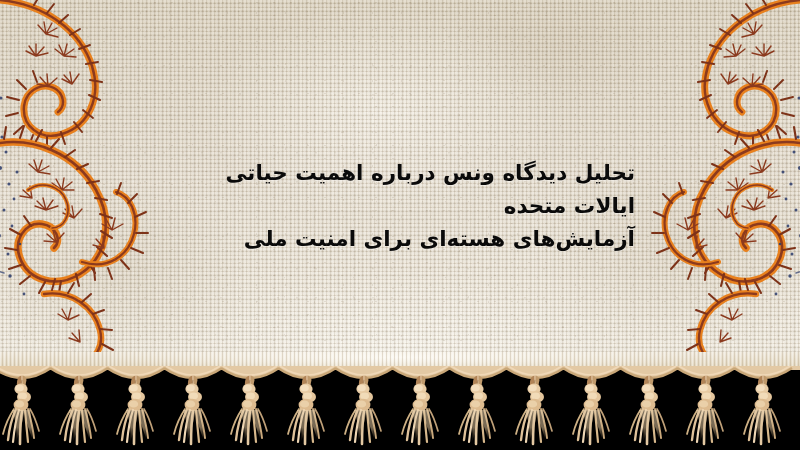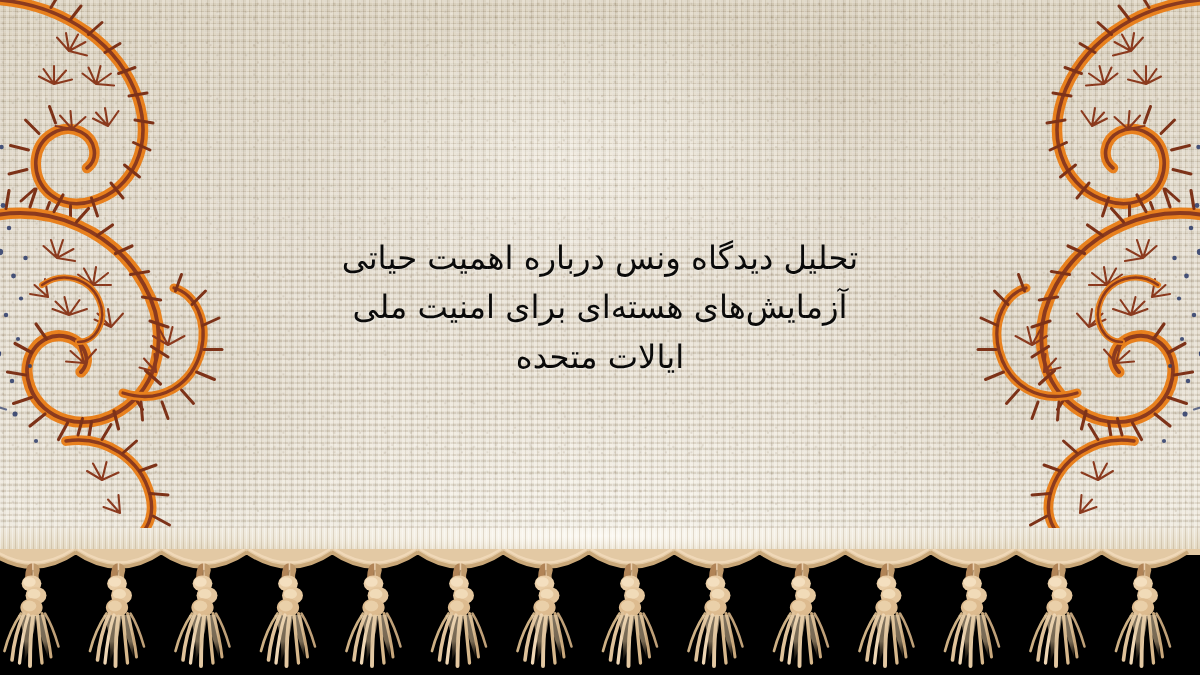--- a/index.html
+++ b/index.html
@@ -64,24 +64,24 @@
 
   
   .orn{position:absolute;top:-6px;pointer-events:none;}
   .orn svg{display:block;}
   #ornLeft{left:-16px;}
   #ornRight{right:-16px;transform:scaleX(-1);}
 
   
   #headline{
     position:absolute;left:50%;top:156px;transform:translateX(-50%);
-    width:470px;text-align:center;
+    width:470px;
     color:#0a0a0a;
     font-family:"DejaVu Sans","Liberation Sans",sans-serif;
-    font-weight:normal;
+    font-weight:bold;
     font-size:21.5px;
     line-height:33px;
     letter-spacing:0px;
     direction:rtl;
     text-shadow:0 1px 0 rgba(255,255,255,.28);
     white-space:nowrap;
   }
   #headline .ln{display:block;}
   #headline .ln3{font-size:21.5px;}
 
@@ -276,22 +276,22 @@
     </div>
 
     <div class="orn" id="ornRight">
       <svg width="250" height="360" viewBox="0 0 250 360" xmlns="http://www.w3.org/2000/svg">
         <use href="#paisley-group"></use>
       </svg>
     </div>
 
     <div id="headline">
       <span class="ln ln1">تحلیل دیدگاه ونس درباره اهمیت حیاتی</span>
+      <span class="ln ln3">ایالات متحده</span>
       <span class="ln ln2">آزمایش‌های هسته‌ای برای امنیت ملی</span>
-      <span class="ln ln3">ایالات متحده</span>
     </div>
 
     <div id="selvage">
       <div id="selvageThreads"></div>
     </div>
   </div>
 
   <div id="blackBase"></div>
 
   <div id="fringeBand">

